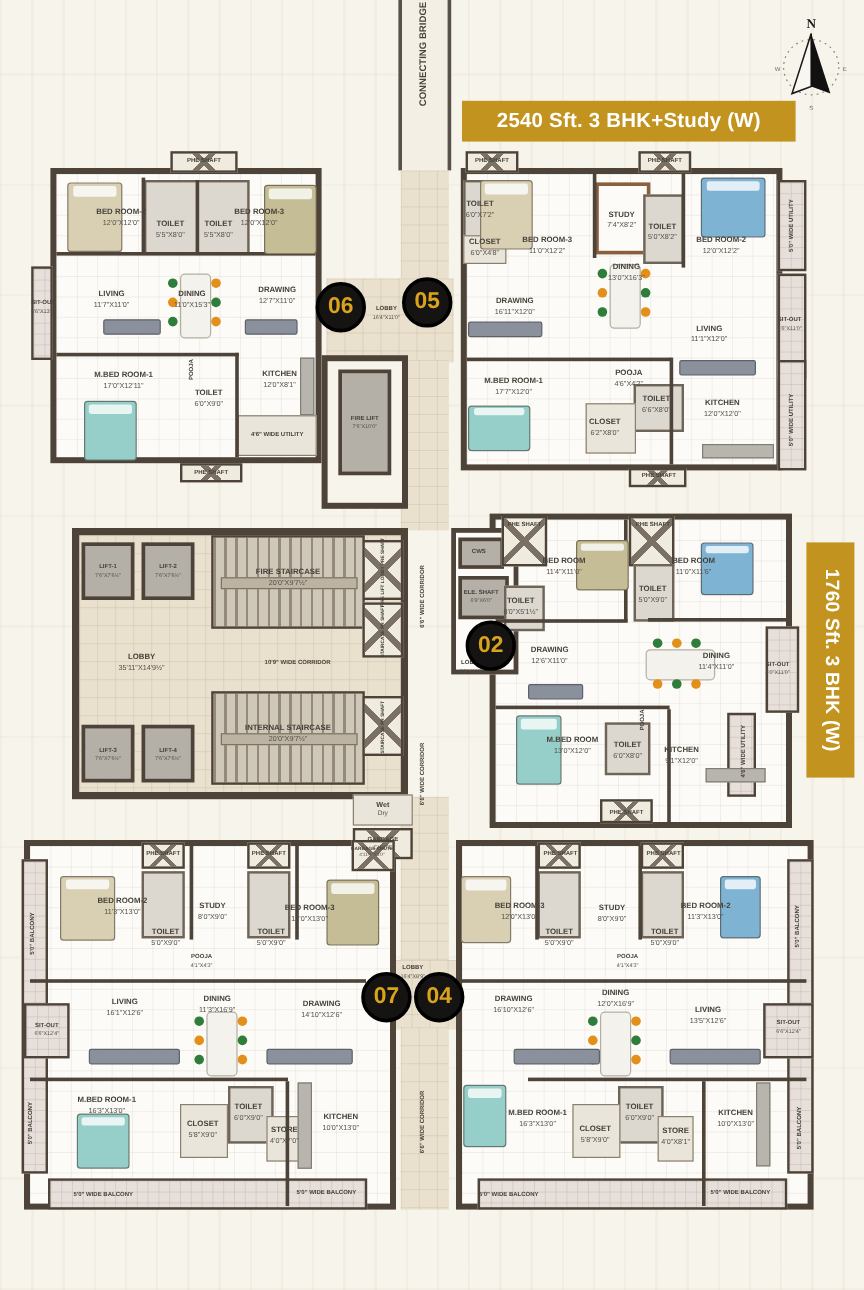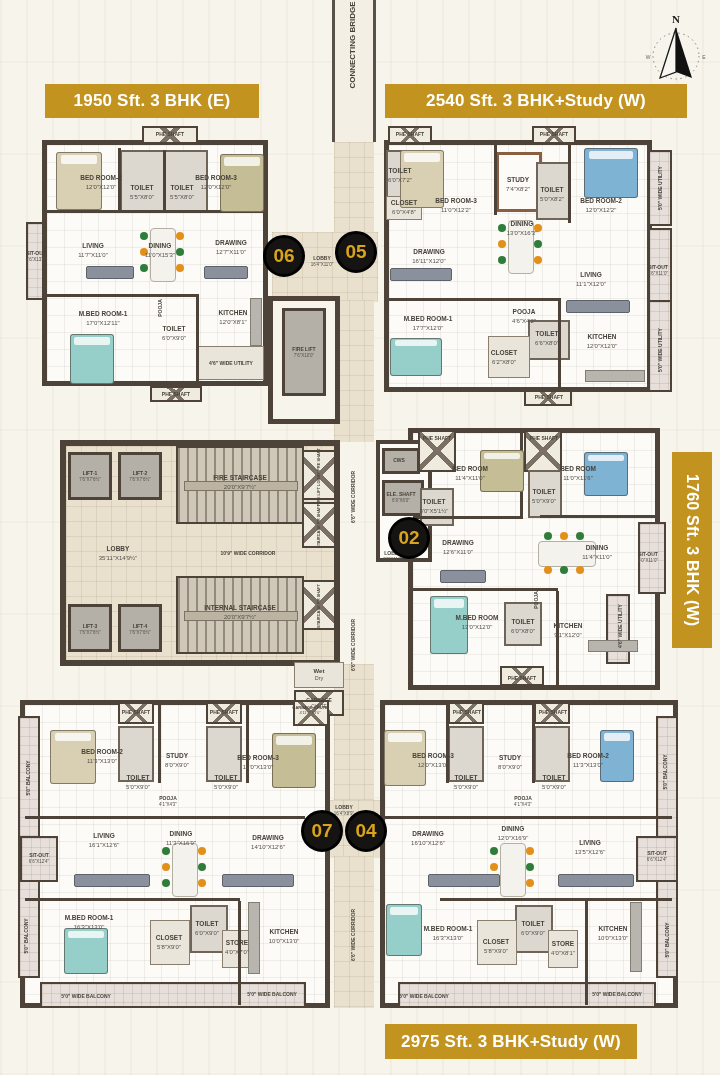--- a/index.html
+++ b/index.html
@@ -199,24 +199,22 @@
   <div class="counter" style="left:248px;top:902px;width:12px;height:72px"></div>
 
   <div class="bed bed-beige" style="left:384px;top:730px;width:42px;height:56px"></div>
   <div class="bed bed-blue" style="left:600px;top:730px;width:34px;height:52px"></div>
   <div class="bed bed-teal" style="left:386px;top:904px;width:36px;height:52px"></div>
   <div class="dining dining-v" style="left:490px;top:843px"></div>
   <div class="sofa" style="left:428px;top:874px;width:72px;height:13px"></div>
   <div class="sofa" style="left:558px;top:874px;width:76px;height:13px"></div>
   <div class="counter" style="left:630px;top:902px;width:12px;height:70px"></div>
 
-  <div class="banner" style="left:45px;top:84px;width:214px;height:34px">1950 Sft. 3 BHK (E)</div>
-  <div class="banner" style="left:385px;top:84px;width:302px;height:34px">2540 Sft. 3 BHK+Study (W)</div>
+  <div class="banner" style="left:385px;top:84px;width:278px;height:34px">2540 Sft. 3 BHK+Study (W)</div>
   <div class="banner vert" style="left:672px;top:452px;width:40px;height:196px">1760 Sft. 3 BHK (W)</div>
-  <div class="banner" style="left:385px;top:1024px;width:252px;height:35px">2975 Sft. 3 BHK+Study (W)</div>
 
   <div class="compass" style="left:645px;top:12px;width:62px;height:82px">
     <svg width="62" height="82" viewBox="0 0 62 82">
       <circle cx="31" cy="44" r="23" fill="none" stroke="#8a8378" stroke-width="1" stroke-dasharray="1.5,3.5"></circle>
       <polygon points="31,16 31,60 15,66" fill="#f8f6f0" stroke="#1a1a1a" stroke-width="1.3"></polygon>
       <polygon points="31,16 31,60 47,66" fill="#111111"></polygon>
       <text x="31" y="11" text-anchor="middle" font-size="11" font-weight="bold" fill="#1a1a1a" font-family="Liberation Serif, serif">N</text>
       <text x="3" y="47" text-anchor="middle" font-size="5" fill="#6b655b">W</text>
       <text x="59" y="47" text-anchor="middle" font-size="5" fill="#6b655b">E</text>
       <text x="31" y="80" text-anchor="middle" font-size="5" fill="#6b655b">S</text>

